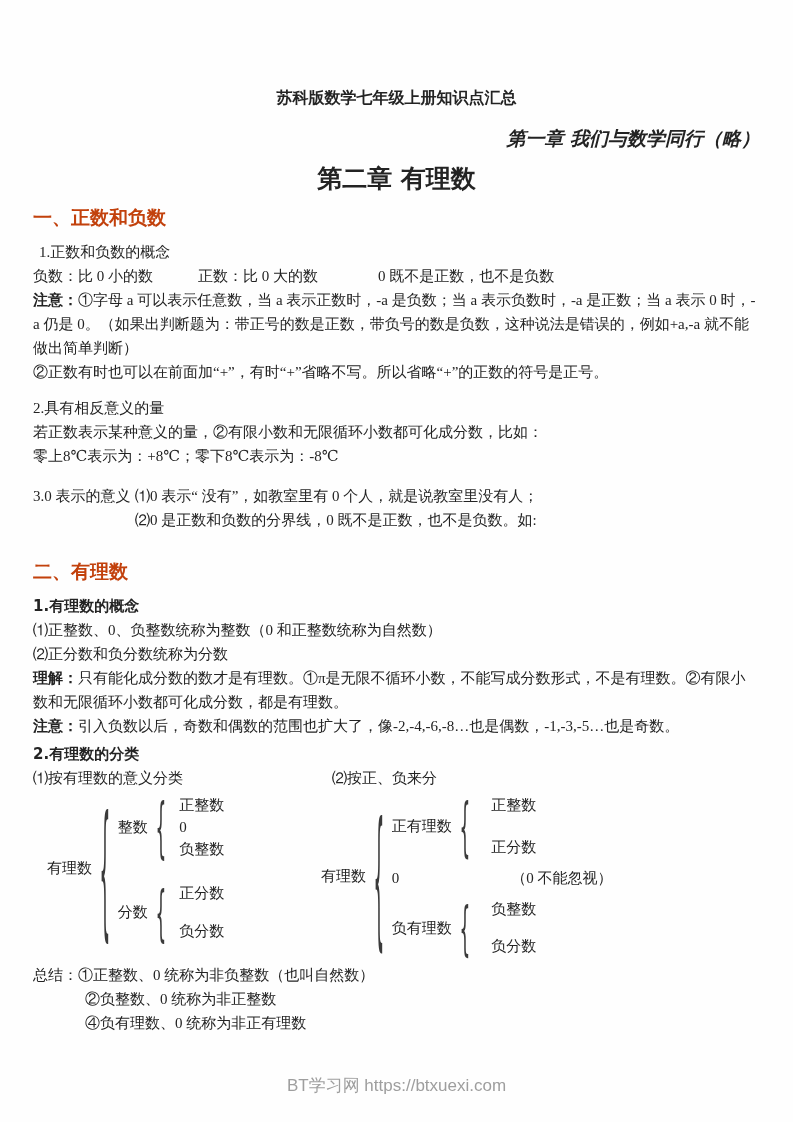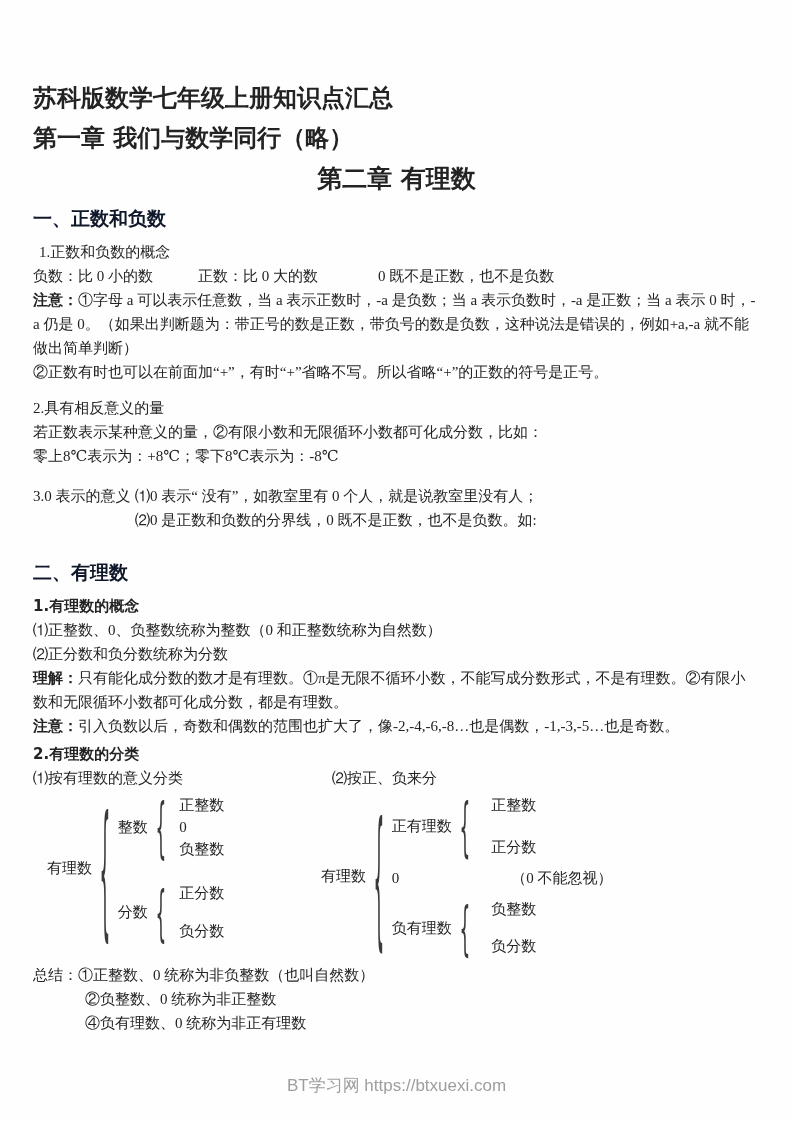--- a/index.html
+++ b/index.html
@@ -9,29 +9,29 @@
     margin:0 auto;
     background:#fefefe;
     font-family:"Liberation Serif","DejaVu Serif",serif;
     color:#232323;
     font-size:15px;
     line-height:24px;
     overflow:hidden;
   }
   .content { padding:86px 33px 0 33px; }
 
-  .title1 { text-align:left; font-weight:bold; font-size:24px; line-height:24px;
+  .title1 { text-align:center; font-weight:bold; font-size:16px; line-height:24px;
             font-family:"DejaVu Sans","Liberation Sans",sans-serif; }
-  .title2 { text-align:left; font-weight:bold; font-size:24px; line-height:28px; margin-top:14px;
-            font-family:"DejaVu Sans","Liberation Sans",sans-serif; }
+  .title2 { text-align:right; font-weight:bold; font-size:19px; line-height:28px; margin-top:14px;
+            font-family:"DejaVu Sans","Liberation Sans",sans-serif;font-style:italic; }
   .title3 { text-align:center; font-weight:bold; font-size:25px; line-height:34px; margin-top:10px;
             font-family:"DejaVu Sans","Liberation Sans",sans-serif; }
 
-  .h-red { color:#0f172a; font-weight:bold; font-size:19px; line-height:26px; margin-top:10px;
-           font-family:Liberation Sans, sans-serif; }
+  .h-red { color:#c2410c; font-weight:bold; font-size:19px; line-height:26px; margin-top:10px;
+           font-family:Liberation Mono, monospace; }
   .h-red2 { margin-top:28px; }
 
   .para { margin:0; }
   .b { font-weight:bold; }
   .sub-bold { font-weight:bold; font-family:"DejaVu Sans","Liberation Sans",sans-serif; }
   .indent-sm { padding-left:6px; }
   .mt-12 { margin-top:12px; }
   .mt-16 { margin-top:16px; }
   .mt-8  { margin-top:8px; }
   .mt-4  { margin-top:4px; }

